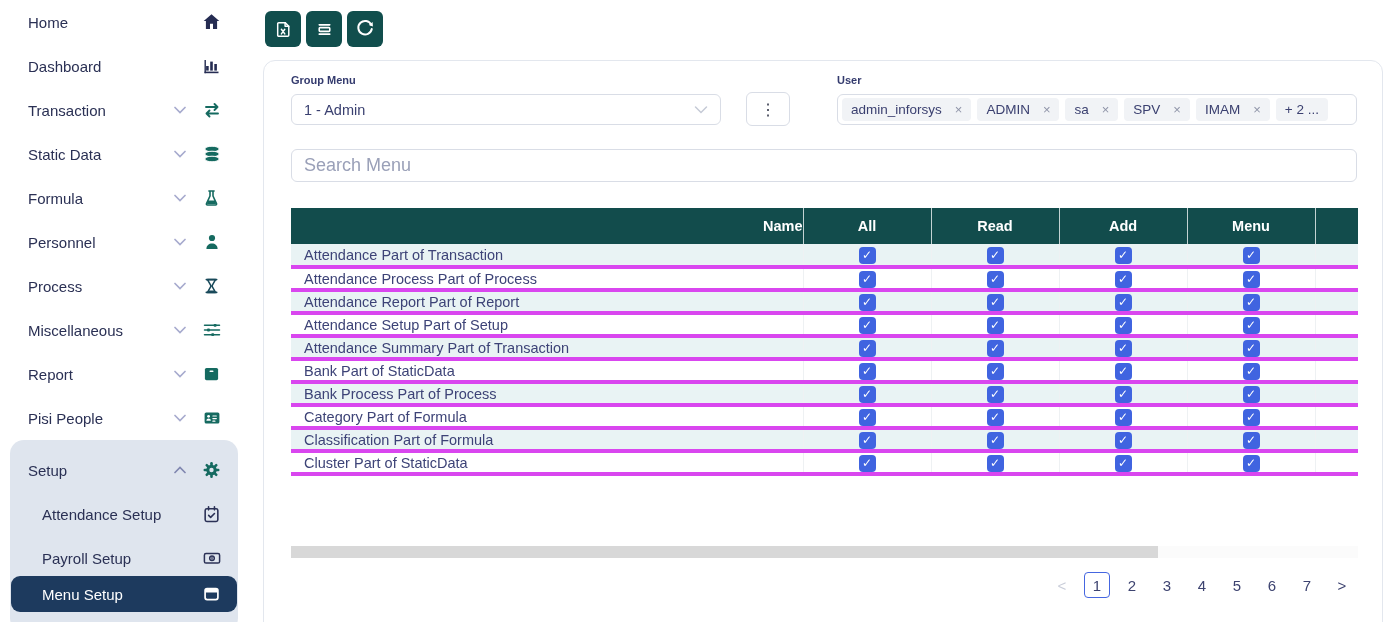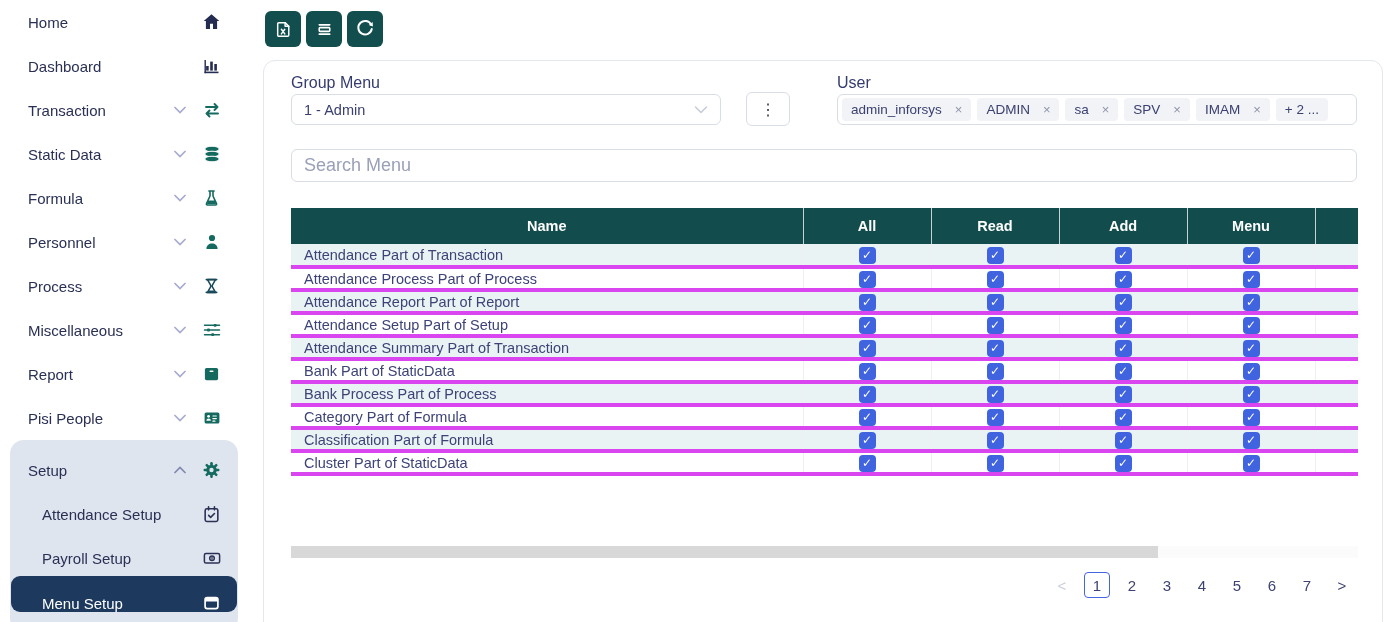--- a/index.html
+++ b/index.html
@@ -11,33 +11,33 @@
   .side-item { height:44px; display:flex; align-items:center; padding:0 28px; cursor:pointer; }
   .side-label { flex:1; font-size:15px; color:#2a3054; }
   .chev { width:13px; margin-right:14px; display:flex; align-items:center; }
   .side-icon { width:21px; display:flex; justify-content:center; align-items:center; }
 
   .setup-group { position:absolute; left:10px; top:440px; width:228px; height:192px;
                  background:#dfe5ee; border-radius:14px; }
   .setup-group .side-item { padding:16px 16px 0 18px; }
   .setup-group .sub { padding-left:32px; }
   .menu-pill { position:absolute; left:1px; right:1px; top:136px; height:36px;
-               background:#1d3a5e; border-radius:9px; display:flex; align-items:flex-end;
+               background:#1d3a5e; border-radius:9px; display:flex; align-items:center;
                padding:0 15px 0 31px; cursor:pointer;gap:15px; }
   .menu-pill .side-label { color:#ffffff; }
 
   
   .toolbar { position:absolute; left:265px; top:11px; display:flex; gap:5px; }
   .tbtn { width:36px; height:36px; background:#114e4d; border:none; border-radius:6px;
           display:flex; align-items:center; justify-content:center; cursor:pointer; }
 
   
   .card { position:absolute; left:263px; top:60px; width:1120px; height:575px;
           background:#fff; border:1px solid #e3e7ee; border-radius:12px; }
-  .flabel { position:absolute; font-size:16px; font-weight:normal; color:#343b6e; }
+  .flabel { position:absolute; font-size:11px; font-weight:bold; color:#343b6e; }
   .select { position:absolute; left:27px; top:33px; width:430px; height:31px;
             border:1px solid #d9dde6; border-radius:6px; display:flex; align-items:center;
             padding:4px 12px; cursor:pointer; }
   .select .val { flex:1; font-size:14.5px; color:#3a4070; }
   .kebab { position:absolute; left:482px; top:31px; width:44px; height:34px;
            border:1px solid #d9dde6; border-radius:6px; background:#fff;
            font-size:16px; color:#3c4152; cursor:pointer; }
   .userbox { position:absolute; left:573px; top:33px; width:520px; height:31px;
              border:1px solid #d9dde6; border-radius:6px; display:flex; align-items:center;
              padding:0 4px; gap:6px; overflow:hidden; }
@@ -47,21 +47,21 @@
   .search { position:absolute; left:27px; top:88px; width:1066px; height:33px;
             border:1px solid #d9dde6; border-radius:6px; font-size:18px; color:#3a4070;
             padding:0 12px; outline:none; font-family:inherit; }
   .search::placeholder { color:#9aa0b8; }
 
   
   .tablewrap { position:absolute; left:27px; top:147px; width:1067px; height:336px; overflow:hidden; }
   table { border-collapse:collapse; table-layout:fixed; width:1132px; }
   thead th { background:#124c4c; color:#fff; height:36px; font-size:14.5px; font-weight:bold;
              text-align:center; border-right:1px solid rgba(255,255,255,.75); }
-  thead th.name { text-align:center; }
+  thead th.name { text-align:right; }
   thead th:last-child { border-right:none; }
   tbody td { height:23px; border-bottom:4px solid #d946ef; border-right:1px solid #eef1f3;
              text-align:center; }
   tbody td:last-child { border-right:none; }
   tbody tr:nth-child(odd) { background:#e9f3f4; }
   tbody tr:nth-child(even) { background:#ffffff; }
   td.name { text-align:left; padding-left:13px; font-size:14.5px; color:#3d4377; }
   .cb { width:17px; height:17px; border-radius:4px; background:#4064e0; display:inline-flex;
         align-items:center; justify-content:center; vertical-align:middle; cursor:pointer; }
   .cb.checked::after { content:"✓"; color:#fff; font-size:12px; font-weight:bold; line-height:1; }

